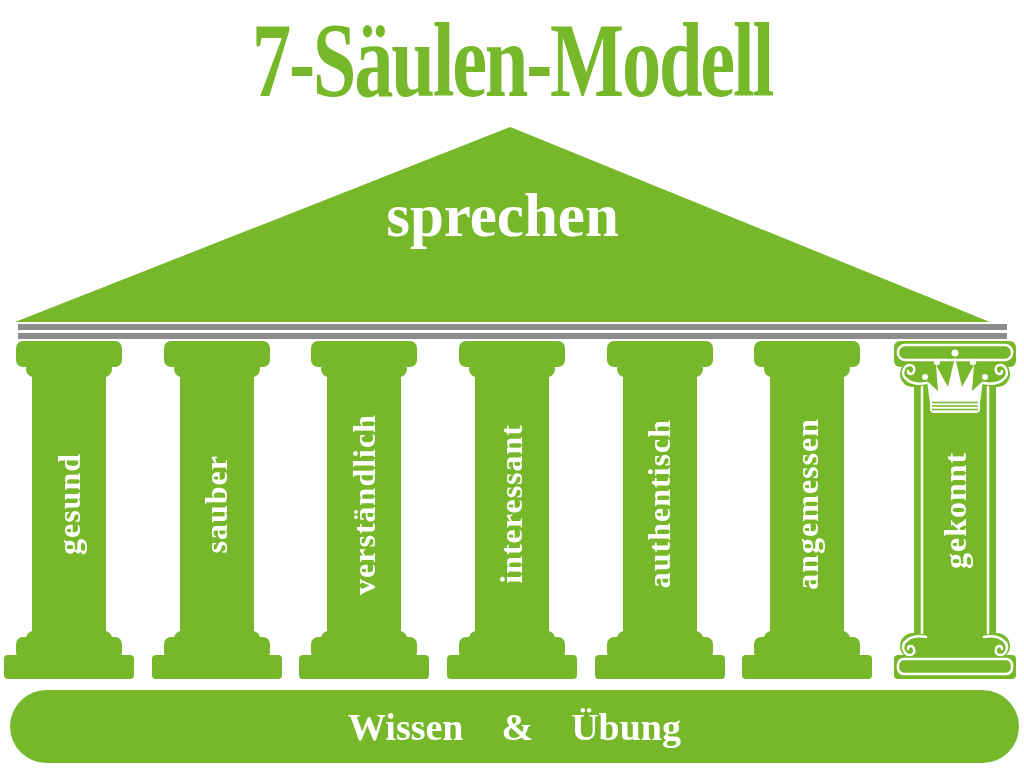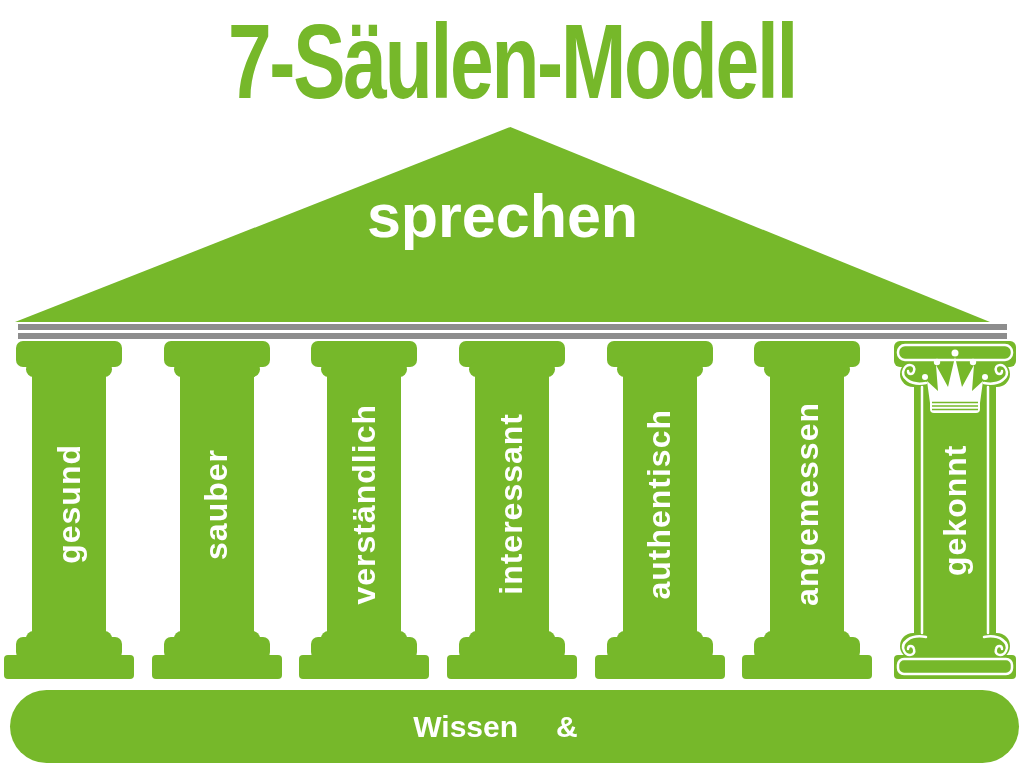--- a/index.html
+++ b/index.html
@@ -1,18 +1,18 @@
 <!DOCTYPE html>
 <html><head>
 <meta charset="utf-8">
 <style>
   html,body{margin:0;padding:0;background:#fff;}
   #canvas{
     position:relative;width:1024px;height:781px;background:#ffffff;
-    overflow:hidden;font-family:Liberation Sans, sans-serif;
+    overflow:hidden;font-family:Liberation Serif, serif;
   }
   
   .title{
     position:absolute;top:8px;left:0;width:1024px;text-align:center;
     font-size:106px;font-weight:bold;letter-spacing:-3px;color:#76b82a;
     transform:scaleX(0.74);transform-origin:50% 50%;white-space:nowrap;line-height:1.0;
   }
   
   .pediment{
     position:absolute;left:15px;top:127px;width:975px;height:195px;
@@ -51,21 +51,21 @@
   .pillar.ornate svg.col7{position:absolute;inset:0;}
   .pillar.ornate .p-label{
     position:absolute;left:0;top:0;width:130px;height:338px;
     display:flex;align-items:center;justify-content:center;
   }
   
   .foundation{
     position:absolute;left:10px;top:690px;width:1009px;height:73px;
     background:#76b82a;border-radius:37px;
     display:flex;align-items:center;justify-content:center;
-    color:#fff;font-size:30px;font-weight:bold;
+    color:#fff;font-size:38px;font-weight:bold;
   }
   .foundation .amp{margin:0 38px;}
 </style>
 </head>
 <body>
 
 <div id="canvas">
 
   <div class="title">7-Säulen-Modell</div>
 
@@ -182,15 +182,16 @@
         </g>
       </svg>
       <span class="p-label">gekonnt</span>
     </div>
 
   </div>
 
   <div class="foundation">
     <span>Wissen</span>
     <span class="amp">&amp;</span>
+    <span>Übung</span>
   </div>
 
 </div>
 
 </body></html>

